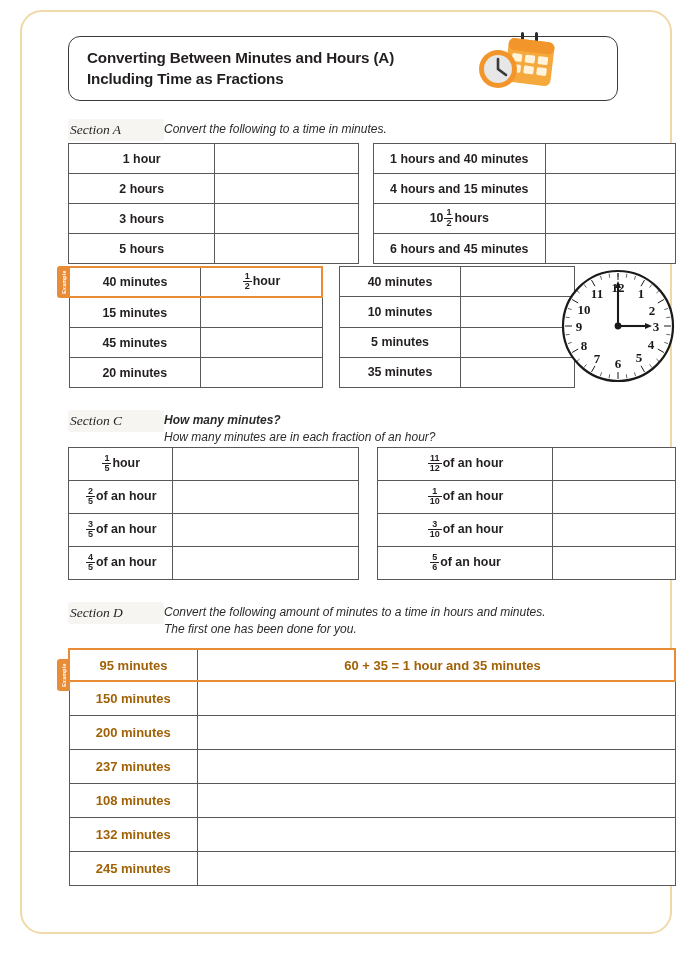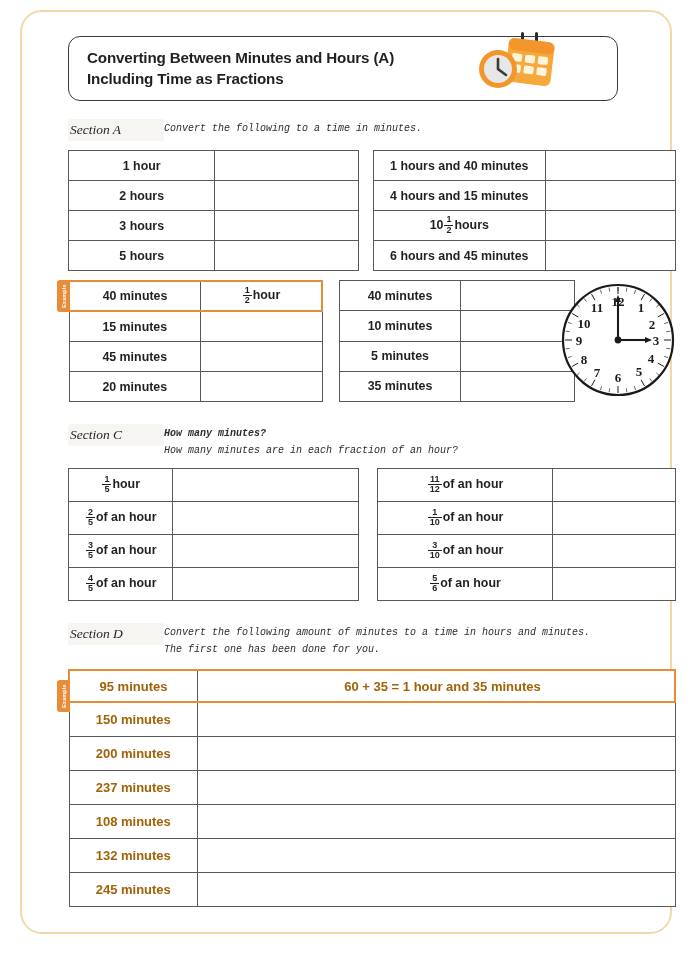--- a/index.html
+++ b/index.html
@@ -73,37 +73,37 @@
     font-weight: normal;
     font-style: italic;
     font-size: 13.5px;
     color: #231f20;
     background: #f7f5f2;
     border-radius: 3px;
     padding: 3px 2px 3px 2px;
     text-align: left;
   }
   .section-desc {
-    font-family: Liberation Mono, monospace;
+    font-family: Liberation Sans, sans-serif;
     font-style: italic;
-    font-size: 10px;
+    font-size: 12px;
     color: #2b2b2b;
     line-height: 16.5px;
     padding-top: 2px;
   }
   .section-desc .strong {
     font-weight: bold;
     font-style: italic;
   }
 
   
   .tables-row {
     display: flex;
     gap: 14px;
-    margin-top: 9px;
+    margin-top: 2px;
     position: relative;
   }
   .wtable {
     border-collapse: collapse;
     table-layout: fixed;
     background: #fff;
   }
   .wtable td {
     border: 1px solid #585858;
     height: 29px;

